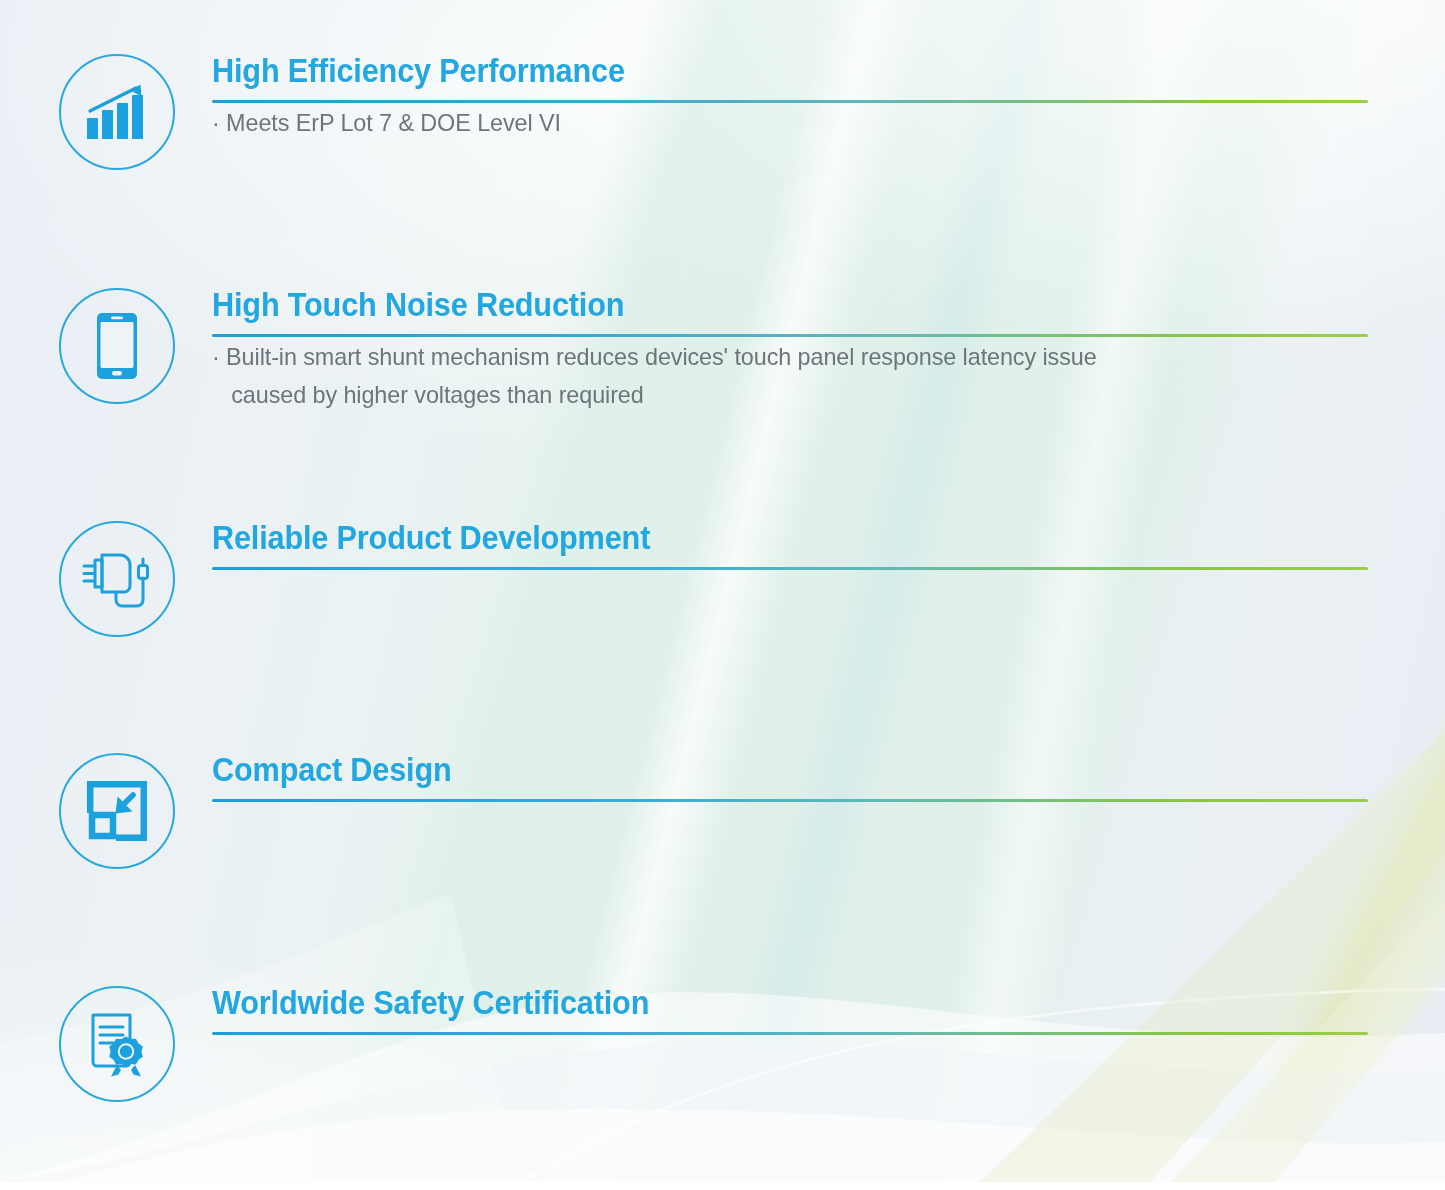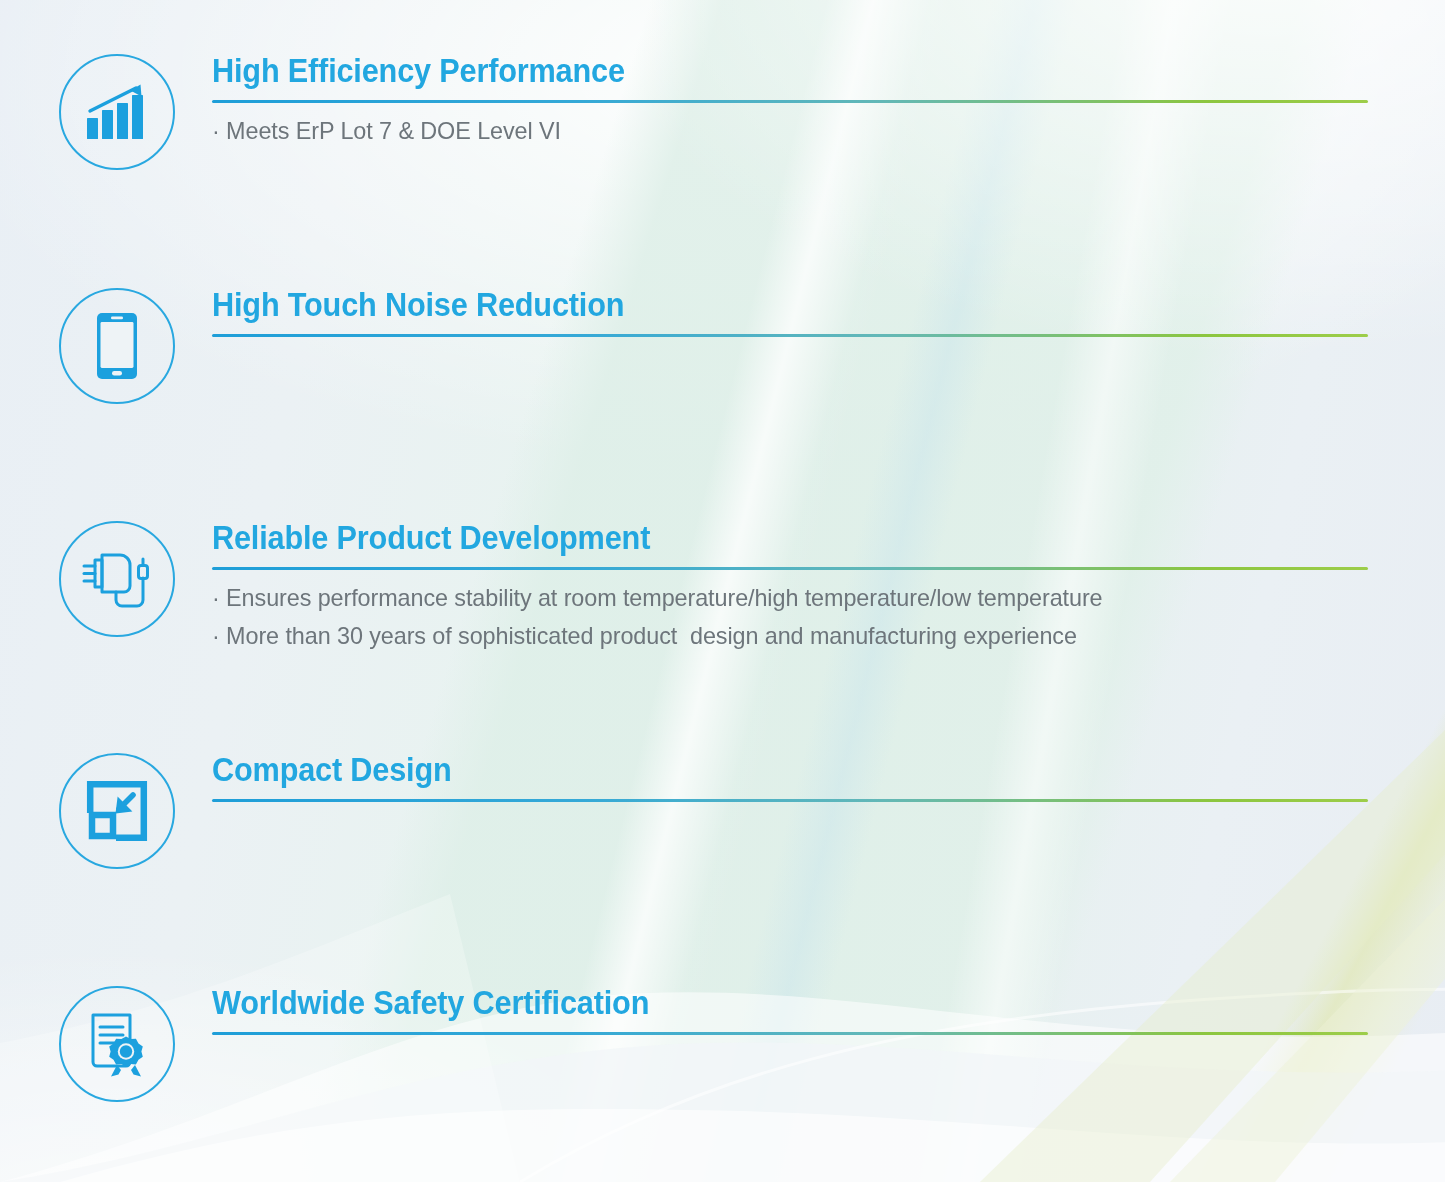--- a/index.html
+++ b/index.html
@@ -130,21 +130,21 @@
     transform-origin: left center;
   }
   .feature-rule {
     margin-top: 13px;
     width: 1156px;
     height: 3px;
     border-radius: 2px;
     background: linear-gradient(90deg, #1e9ed8 0%, #35a9d7 32%, #63b8b7 58%, #8cc63f 86%, #9dcd4a 100%);
   }
   .feature-lines {
-    margin-top: 9px;
+    margin-top: 1px;
   }
   .feature-line {
     font-family: "Liberation Sans", sans-serif;
     font-size: 24px;
     color: #6d757b;
     line-height: 1.58;
     white-space: pre-wrap;
     letter-spacing: -0.1px;
     transform: scaleX(0.975);
     transform-origin: left center;
@@ -207,20 +207,24 @@
         <svg width="44" height="70" viewBox="0 0 44 70" xmlns="http://www.w3.org/2000/svg">
           <rect x="2" y="2" width="40" height="66" rx="5" ry="5" fill="#1ca0de"></rect>
           <rect x="5.5" y="11" width="33" height="46" rx="1.4" fill="#eef3f6"></rect>
           <rect x="16" y="5.6" width="12" height="2.6" rx="1.3" fill="#eef3f6"></rect>
           <rect x="17" y="60" width="10" height="4.4" rx="2.2" fill="#eef3f6"></rect>
         </svg>
       </div>
       <div class="feature-body">
         <div class="feature-title">High Touch Noise Reduction</div>
         <div class="feature-rule"></div>
+        <div class="feature-lines">
+          <div class="feature-line">· Built-in smart shunt mechanism reduces devices' touch panel response latency issue</div>
+          <div class="feature-line">   caused by higher voltages than required</div>
+        </div>
       </div>
     </div>
 
     <div class="feature" style="top:521px;">
       <div class="feature-icon">
         <svg width="74" height="66" viewBox="0 0 74 66" xmlns="http://www.w3.org/2000/svg">
           <g fill="none" stroke="#1ca0de" stroke-width="3" stroke-linecap="round" stroke-linejoin="round">
             <path d="M22,9 L40,9 A10,10 0 0 1 50,19 L50,40 A6,6 0 0 1 44,46 L22,46 Z"></path>
             <path d="M15,14 L22,14 L22,41 L15,41 Z"></path>
             <line x1="4" y1="20" x2="15" y2="20"></line>
@@ -228,24 +232,20 @@
             <line x1="4" y1="35" x2="15" y2="35"></line>
             <path d="M36,46 L36,54 A6,6 0 0 0 42,60 L57,60 A6,6 0 0 0 63,54 L63,32"></path>
             <rect x="58.5" y="19.5" width="9" height="13" rx="2.6"></rect>
             <line x1="63" y1="13" x2="63" y2="19.5"></line>
           </g>
         </svg>
       </div>
       <div class="feature-body">
         <div class="feature-title">Reliable Product Development</div>
         <div class="feature-rule"></div>
-        <div class="feature-lines">
-          <div class="feature-line">· Ensures performance stability at room temperature/high temperature/low temperature</div>
-          <div class="feature-line">· More than 30 years of sophisticated product  design and manufacturing experience</div>
-        </div>
       </div>
     </div>
 
     <div class="feature" style="top:753px;">
       <div class="feature-icon">
         <svg width="62" height="62" viewBox="0 0 62 62" xmlns="http://www.w3.org/2000/svg">
           <g fill="none" stroke="#1ca0de" stroke-width="6.5">
             <path d="M4.2,33 L4.2,4.2 L57.8,4.2 L57.8,57.8 L30,57.8"></path>
             <rect x="6" y="35" width="21" height="21"></rect>
           </g>

